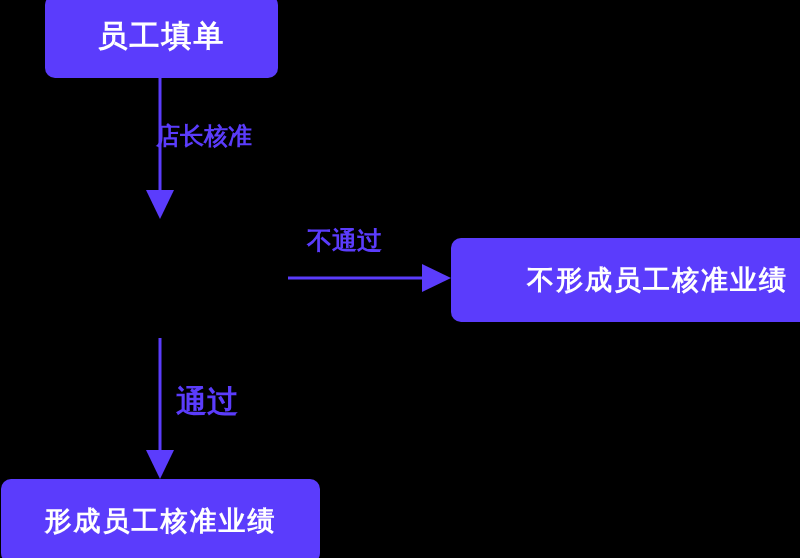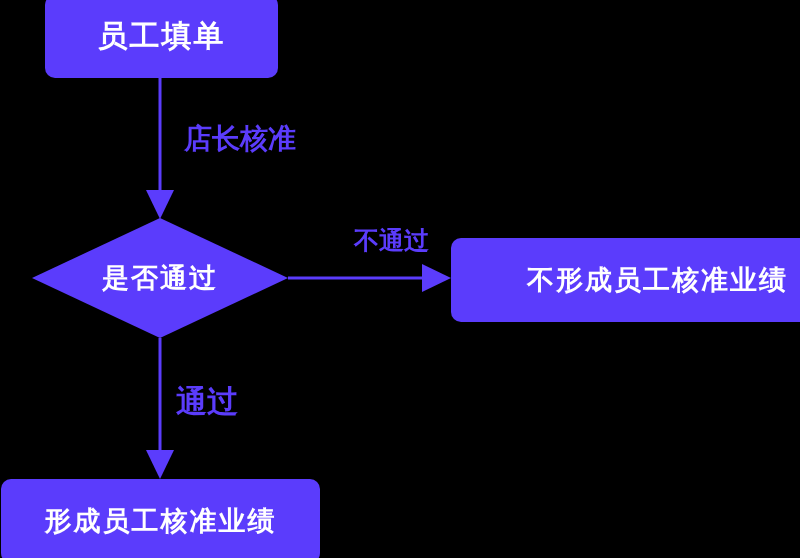--- a/index.html
+++ b/index.html
@@ -89,42 +89,34 @@
     <g>
       <line x1="160" y1="338" x2="160" y2="450" stroke="#5b3cfc" stroke-width="3"></line>
       <polygon points="146,450 174,450 160,479" fill="#5b3cfc"></polygon>
     </g>
   </svg>
 
   <div class="node box node-label" style="left:45px; top:-5px; width:233px; height:83px; font-size:30px;">
     <span>员工填单</span>
   </div>
 
-  <div class="diamond-wrap" style="left:32px; top:218px; width:256px; height:120px;">
-    <svg class="diamond-shape" viewBox="0 0 256 120" preserveAspectRatio="none">
-      <polygon points="128,0 256,60 128,120 0,60" fill="#5b3cfc"></polygon>
-    </svg>
-    <div class="diamond-label node-label" style="font-size:27px;">
-      <span>是否通过</span>
-    </div>
-  </div>
 
   <div class="node box node-label" style="left:451px; top:238px; width:413px; height:84px; font-size:27px;">
     <span>不形成员工核准业绩</span>
   </div>
 
   <div class="node box node-label" style="left:1px; top:479px; width:319px; height:84px; font-size:27px;">
     <span>形成员工核准业绩</span>
   </div>
 
-  <div class="edge-label" style="left:184px; top:120px; font-size:28px;">
+  <div class="edge-label" style="left:156px; top:120px; font-size:24px;">
     <span>店长核准</span>
   </div>
 
-  <div class="edge-label" style="left:307px; top:224px; font-size:25px;margin-left:47px;">
+  <div class="edge-label" style="left:307px; top:224px; font-size:25px;">
     <span>不通过</span>
   </div>
 
   <div class="edge-label" style="left:176px; top:381px; font-size:31px;">
     <span>通过</span>
   </div>
 
 </div>
 
 </body></html>

